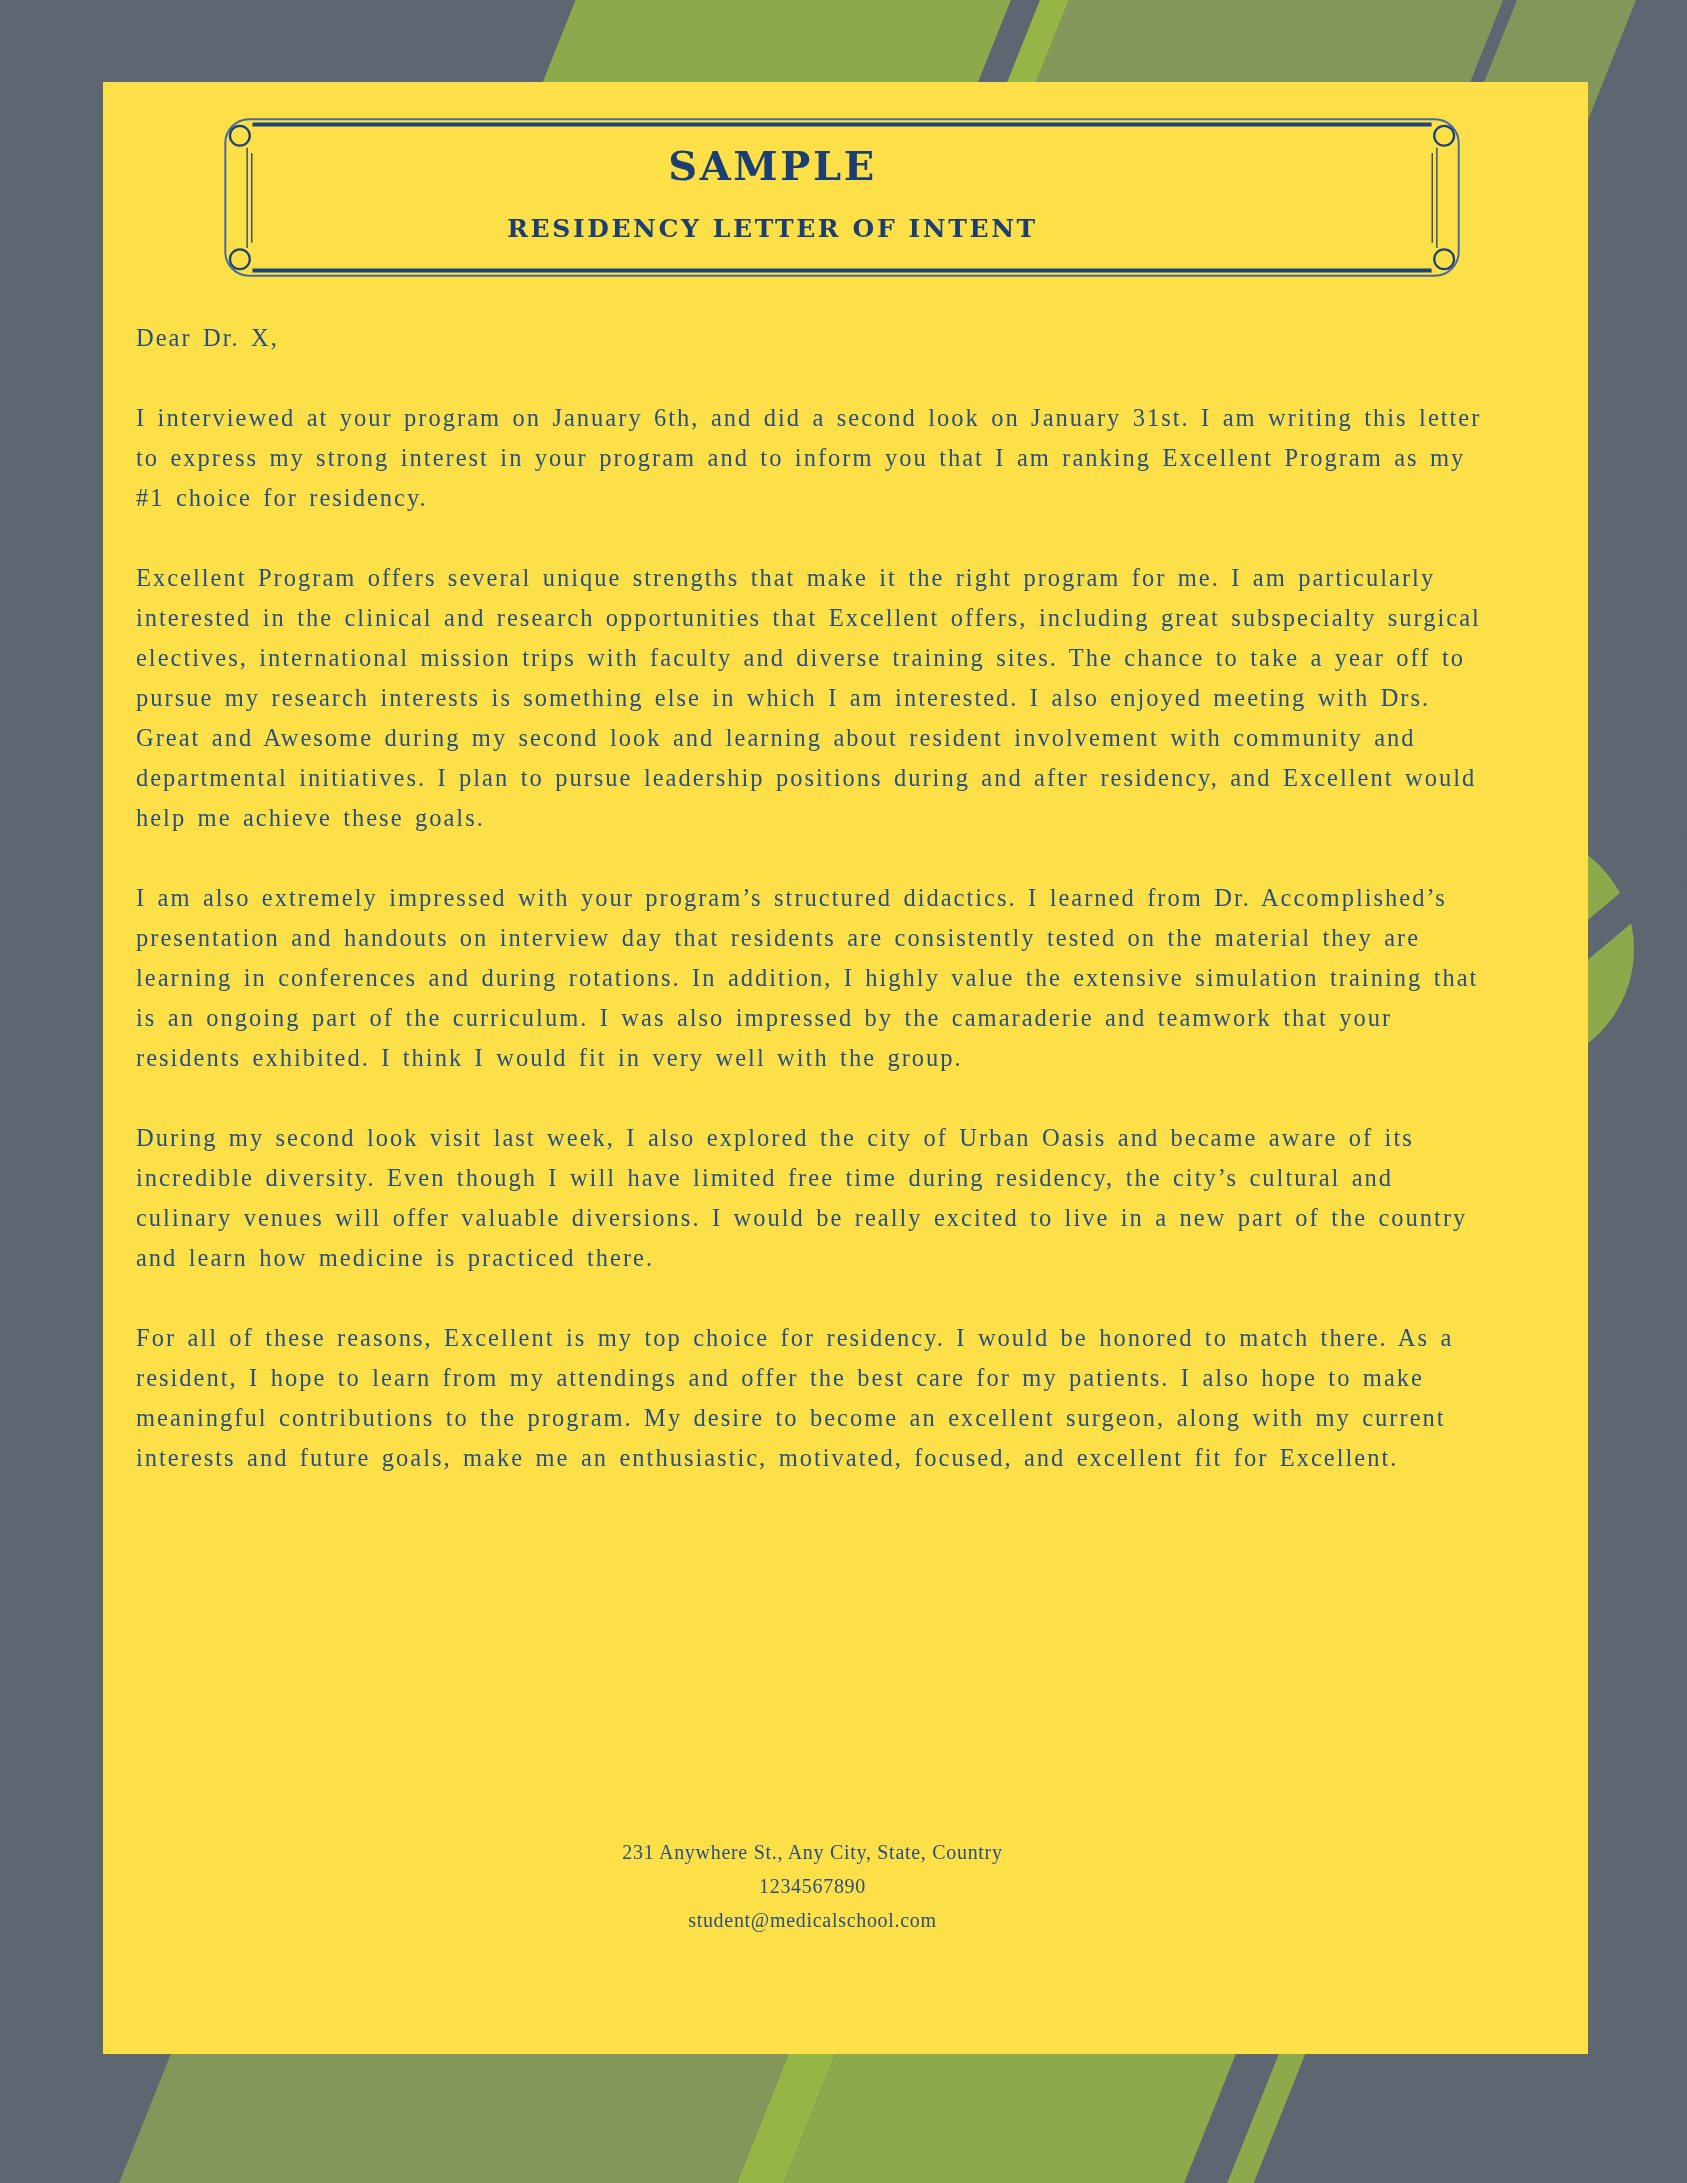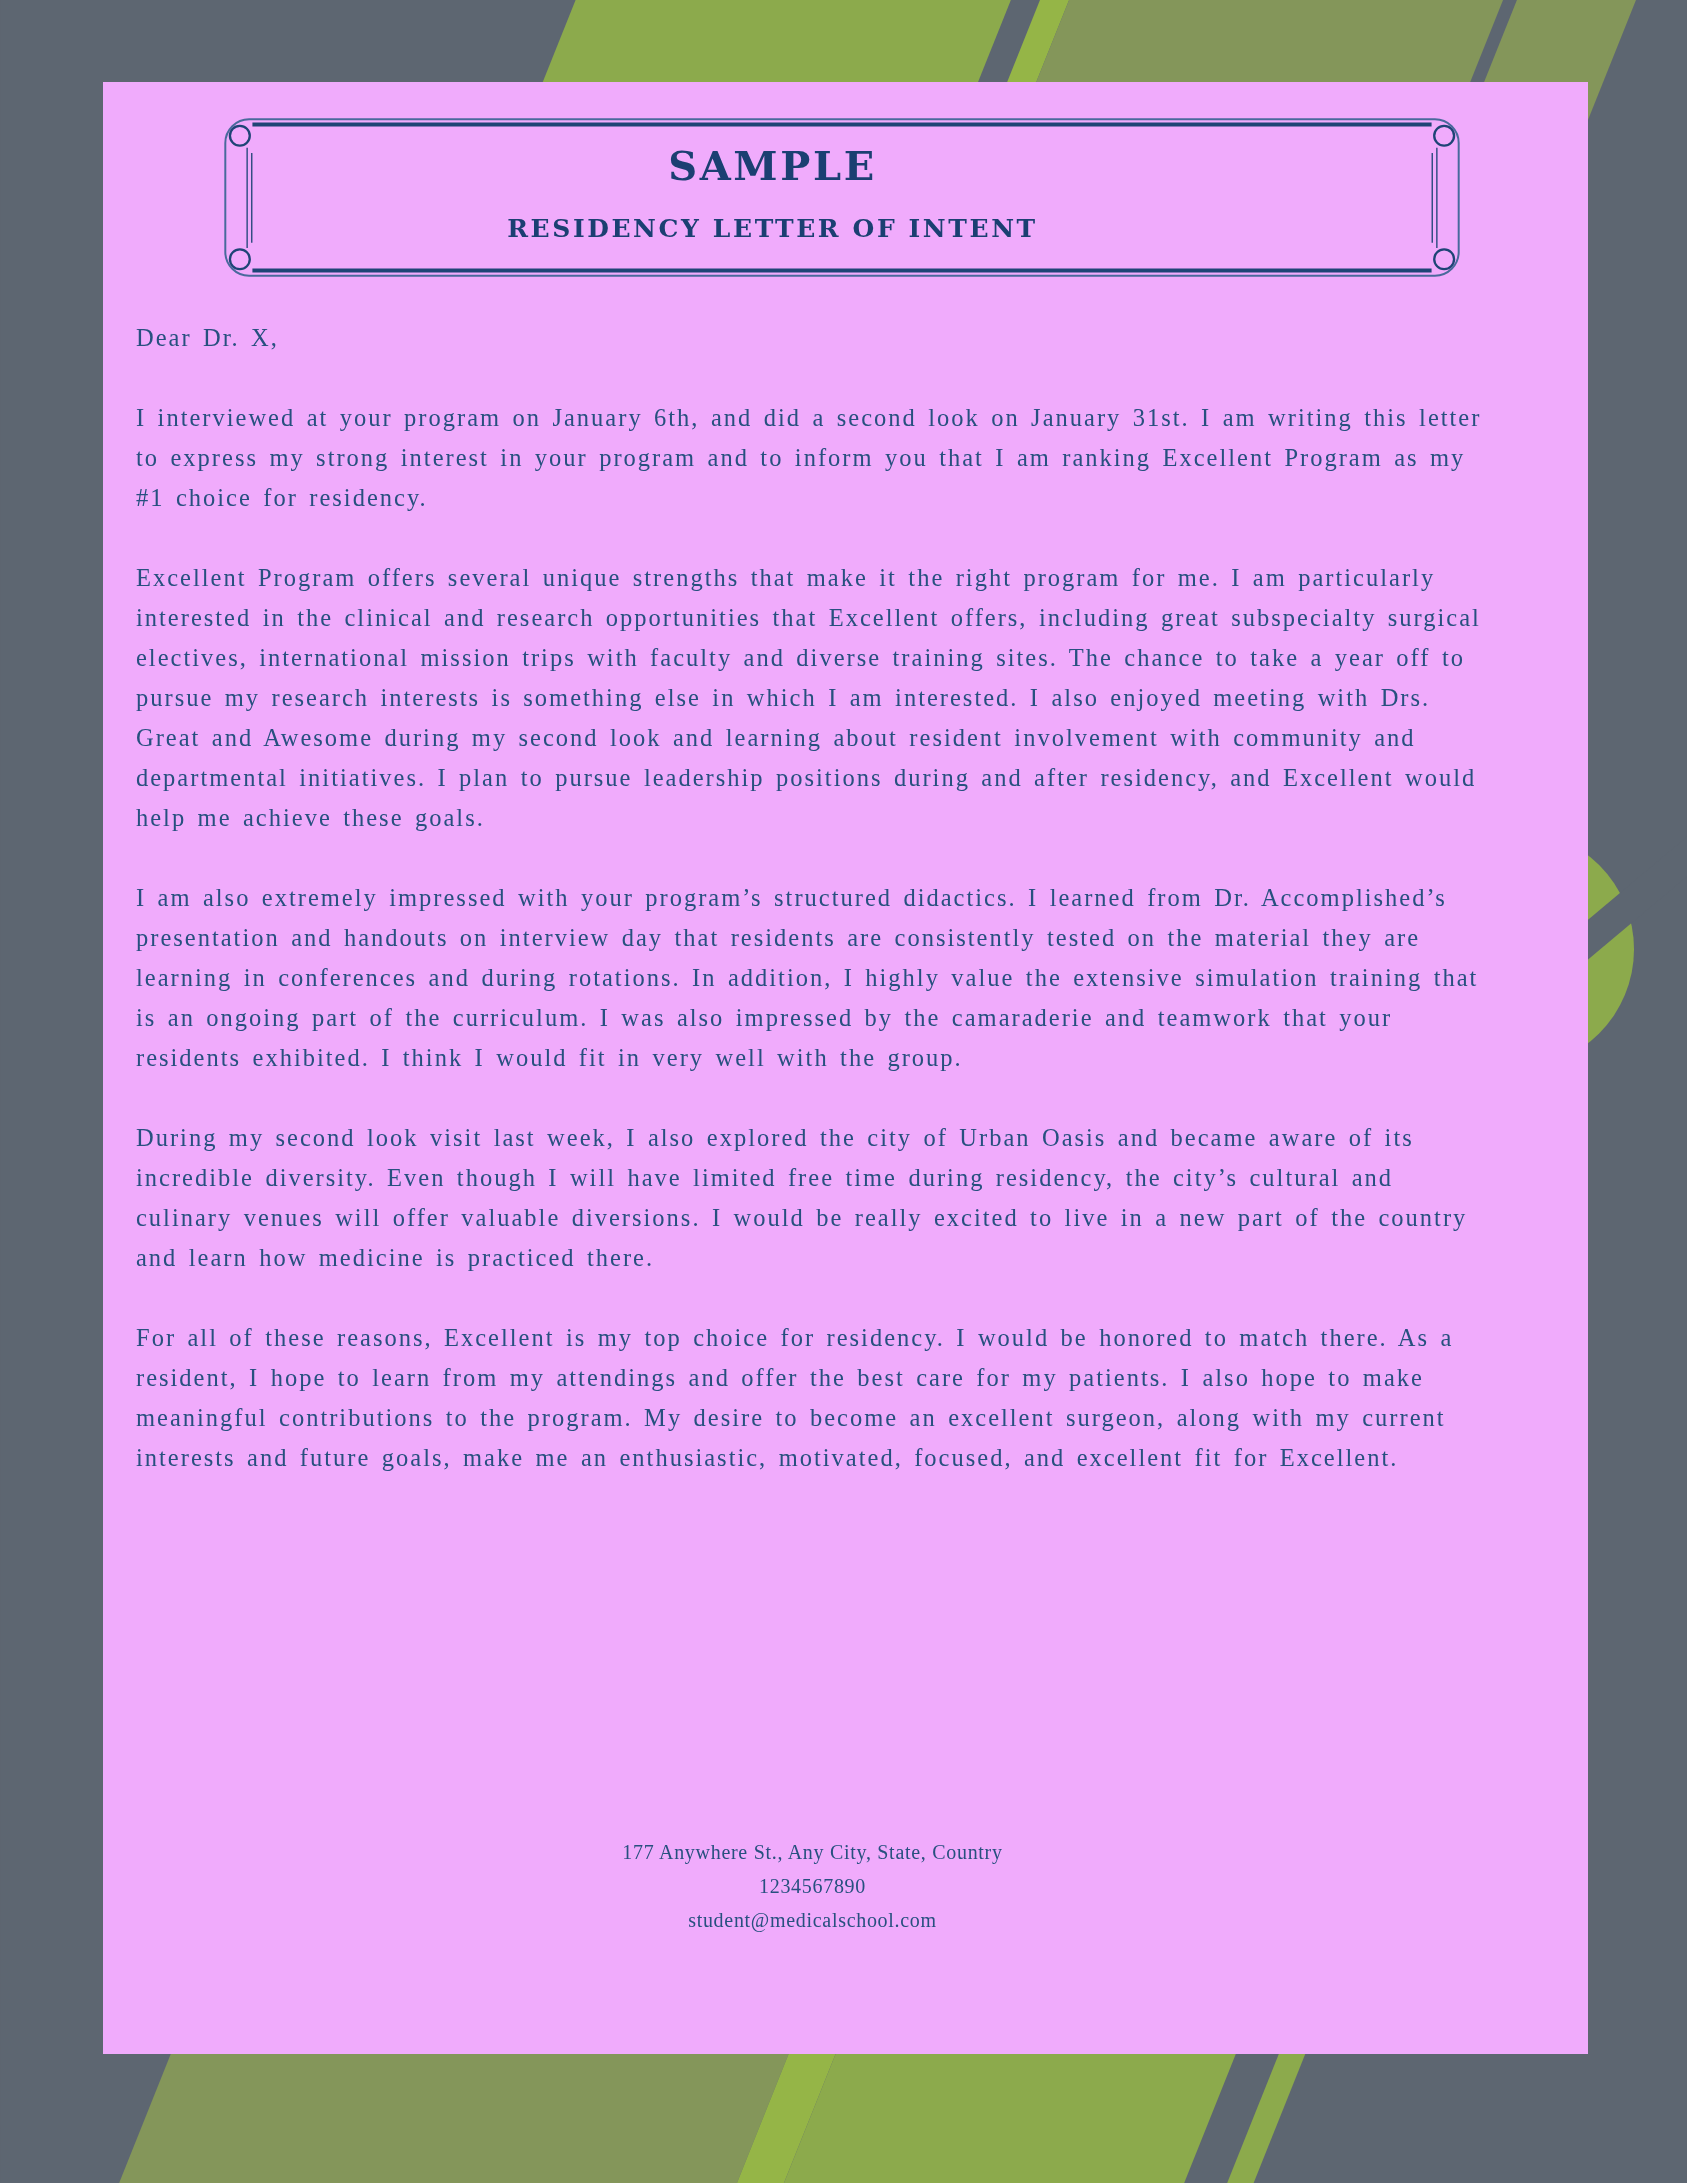--- a/index.html
+++ b/index.html
@@ -11,21 +11,21 @@
   }
   .stage{position:absolute;inset:0;}
   svg.bg{position:absolute;left:0;top:0;width:1687px;height:2183px;display:block;}
   .s-gray{fill:var(--background-gray,#5d6671);}
   .s-bright{fill:var(--stripe-green-bright,#8caa4c);}
   .s-sliver{fill:var(--stripe-green-sliver,#95b547);}
   .s-sage{fill:var(--stripe-green-sage,#84965a);}
 
   .page{
     position:absolute;left:103px;top:82px;width:1485px;height:1972px;
-    background:#f0abfc;
+    background:#fde047;
   }
 
   
   .frame{position:absolute;left:119px;top:34px;width:1240px;height:163px;}
   .frame-art{position:absolute;inset:0;width:100%;height:100%;}
   .fr-outer{fill:none;stroke:var(--frame-outer-blue,#49699c);stroke-width:3px;}
   .fr-line{stroke:var(--frame-navy,#1e4476);fill:none;}
   .titles{
     position:absolute;inset:0;display:flex;flex-direction:column;
     align-items:center;justify-content:center;
@@ -106,20 +106,20 @@
     <div class="letter">
       <p>Dear Dr. X,</p>
       <p>I interviewed at your program on January 6th, and did a second look on January 31st. I am writing this letter to express my strong interest in your program and to inform you that I am ranking Excellent Program as my #1 choice for residency.</p>
       <p>Excellent Program offers several unique strengths that make it the right program for me. I am particularly interested in the clinical and research opportunities that Excellent offers, including great subspecialty surgical electives, international mission trips with faculty and diverse training sites. The chance to take a year off to pursue my research interests is something else in which I am interested. I also enjoyed meeting with Drs. Great and Awesome during my second look and learning about resident involvement with community and departmental initiatives. I plan to pursue leadership positions during and after residency, and Excellent would help me achieve these goals.</p>
       <p>I am also extremely impressed with your program’s structured didactics. I learned from Dr. Accomplished’s presentation and handouts on interview day that residents are consistently tested on the material they are learning in conferences and during rotations. In addition, I highly value the extensive simulation training that is an ongoing part of the curriculum. I was also impressed by the camaraderie and teamwork that your residents exhibited. I think I would fit in very well with the group.</p>
       <p>During my second look visit last week, I also explored the city of Urban Oasis and became aware of its incredible diversity. Even though I will have limited free time during residency, the city’s cultural and culinary venues will offer valuable diversions. I would be really excited to live in a new part of the country and learn how medicine is practiced there.</p>
       <p>For all of these reasons, Excellent is my top choice for residency. I would be honored to match there. As a resident, I hope to learn from my attendings and offer the best care for my patients. I also hope to make meaningful contributions to the program. My desire to become an excellent surgeon, along with my current interests and future goals, make me an enthusiastic, motivated, focused, and excellent fit for Excellent.</p>
     </div>
 
     <div class="contact">
-      <div>177 Anywhere St., Any City, State, Country</div>
+      <div>231 Anywhere St., Any City, State, Country</div>
       <div>1234567890</div>
       <div>student@medicalschool.com</div>
     </div>
 
   </div>
 </div>
 
 
 </body></html>

